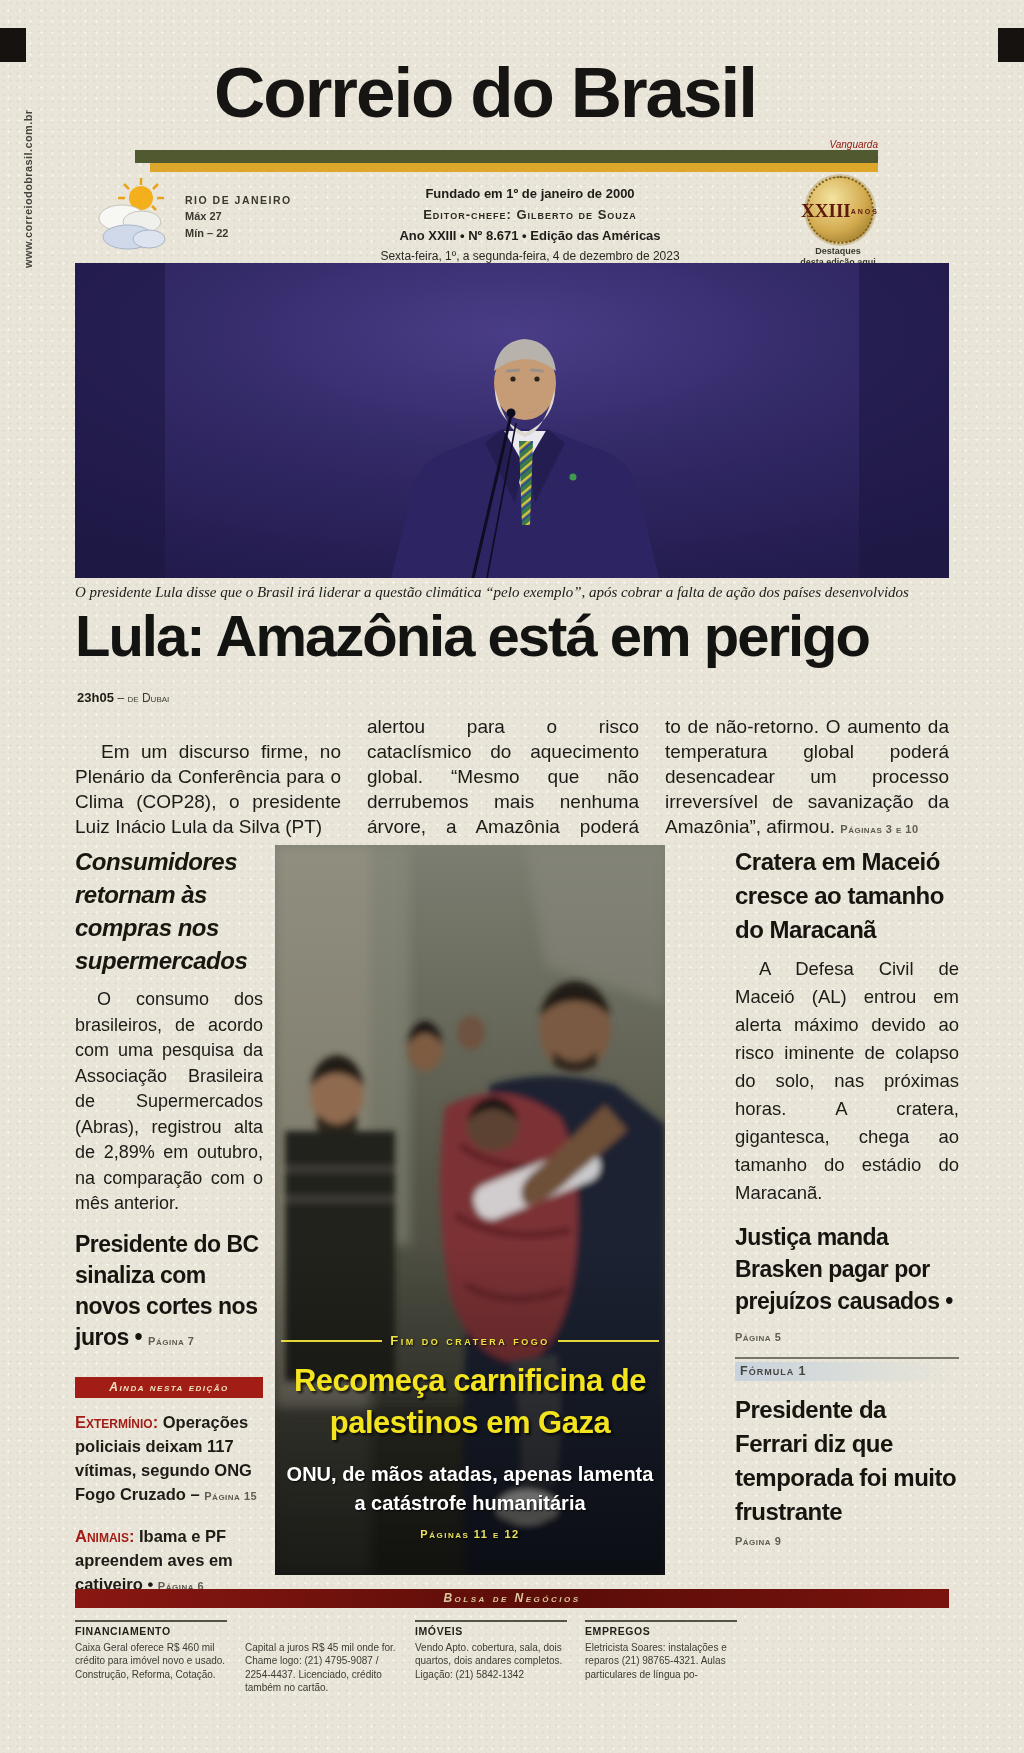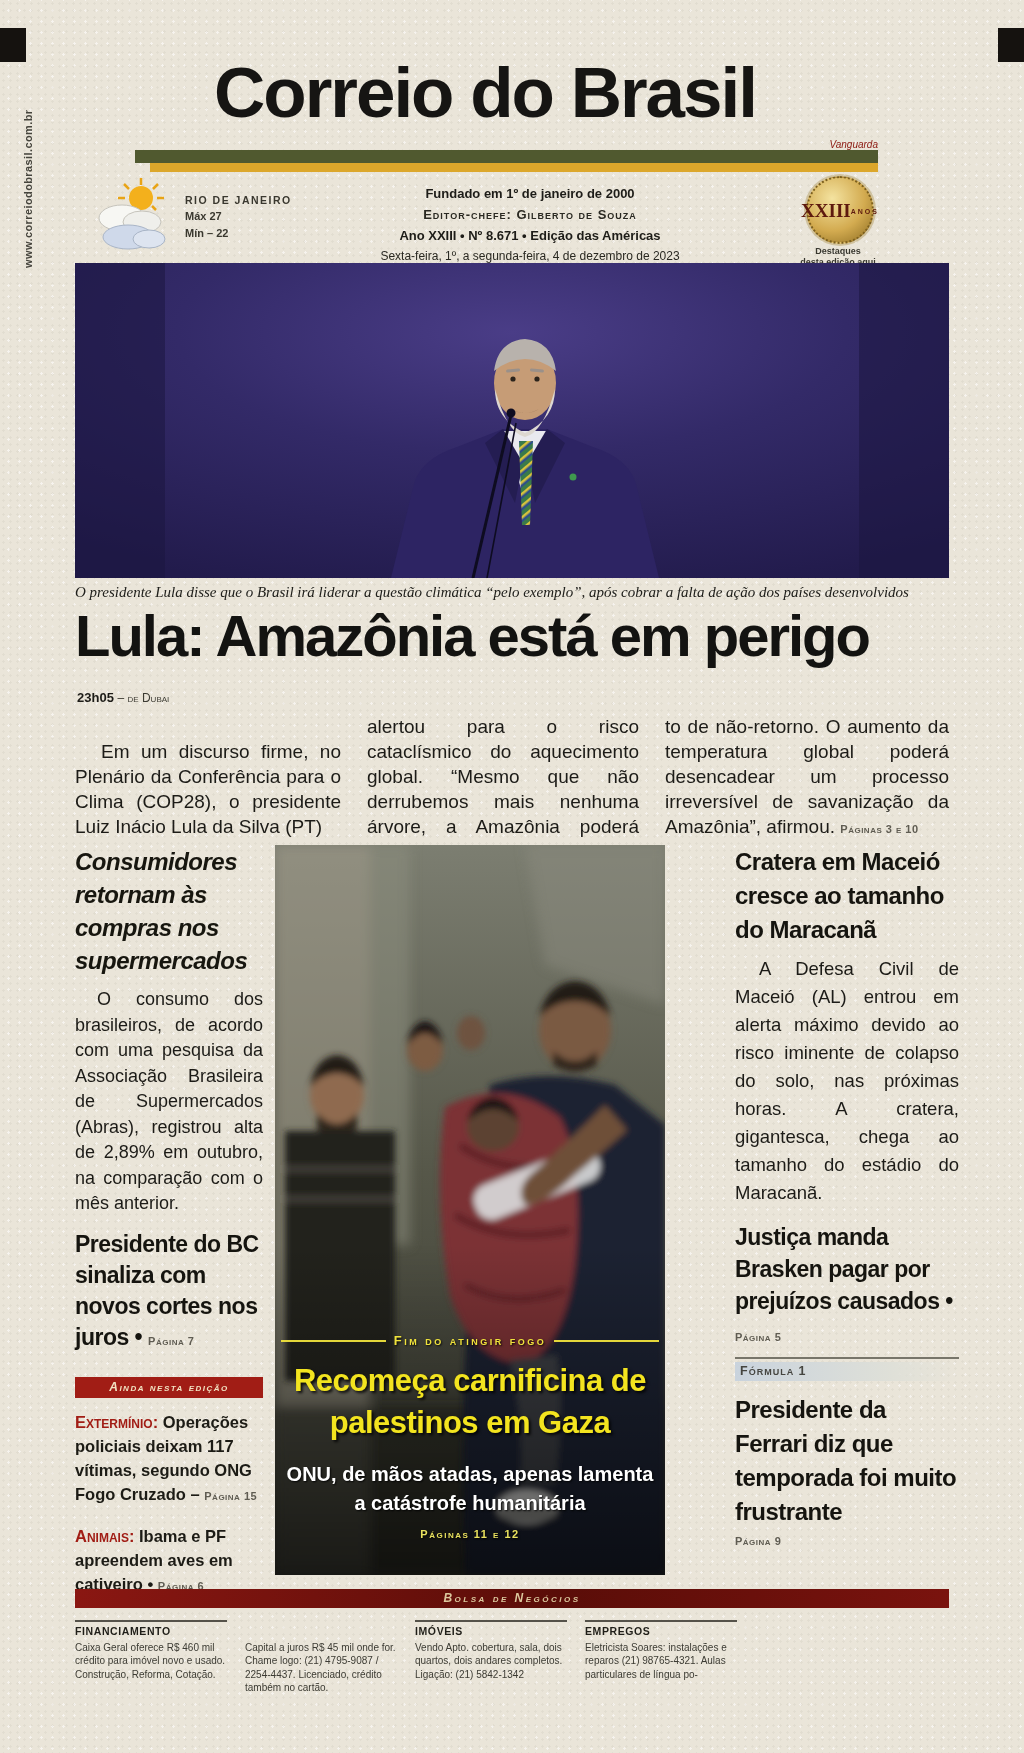--- a/index.html
+++ b/index.html
@@ -304,21 +304,21 @@
         <ellipse cx="252" cy="662" rx="30" ry="17" fill="#c9c9c7"></ellipse>
         <ellipse cx="252" cy="668" rx="30" ry="9" fill="#8e8e8a"></ellipse>
 
         <path d="M330 260 Q290 300 255 330 Q240 345 250 360 Q270 360 300 330 Q330 305 352 285Z" fill="#6e4f39"></path>
       </g>
       <rect x="0" y="400" width="390" height="330" fill="url(#fade)"></rect>
     </svg>
     <div class="cp-overlay">
       <div class="cp-kicker">
         <span class="dash"></span>
-        <span>Fim do atingir fogo</span>
+        <span>Fim do cratera fogo</span>
         <span class="dash"></span>
       </div>
       <div class="cp-head">Recomeça carnificina de palestinos em Gaza</div>
       <div class="cp-sub">ONU, de mãos atadas, apenas lamenta a catástrofe humanitária</div>
       <div class="cp-pageref">Páginas 11 e 12</div>
     </div>
   </div>
 
   <div class="abs rightcol">
     <div class="rc-h1">Cratera em Maceió cresce ao tamanho do Maracanã</div>

